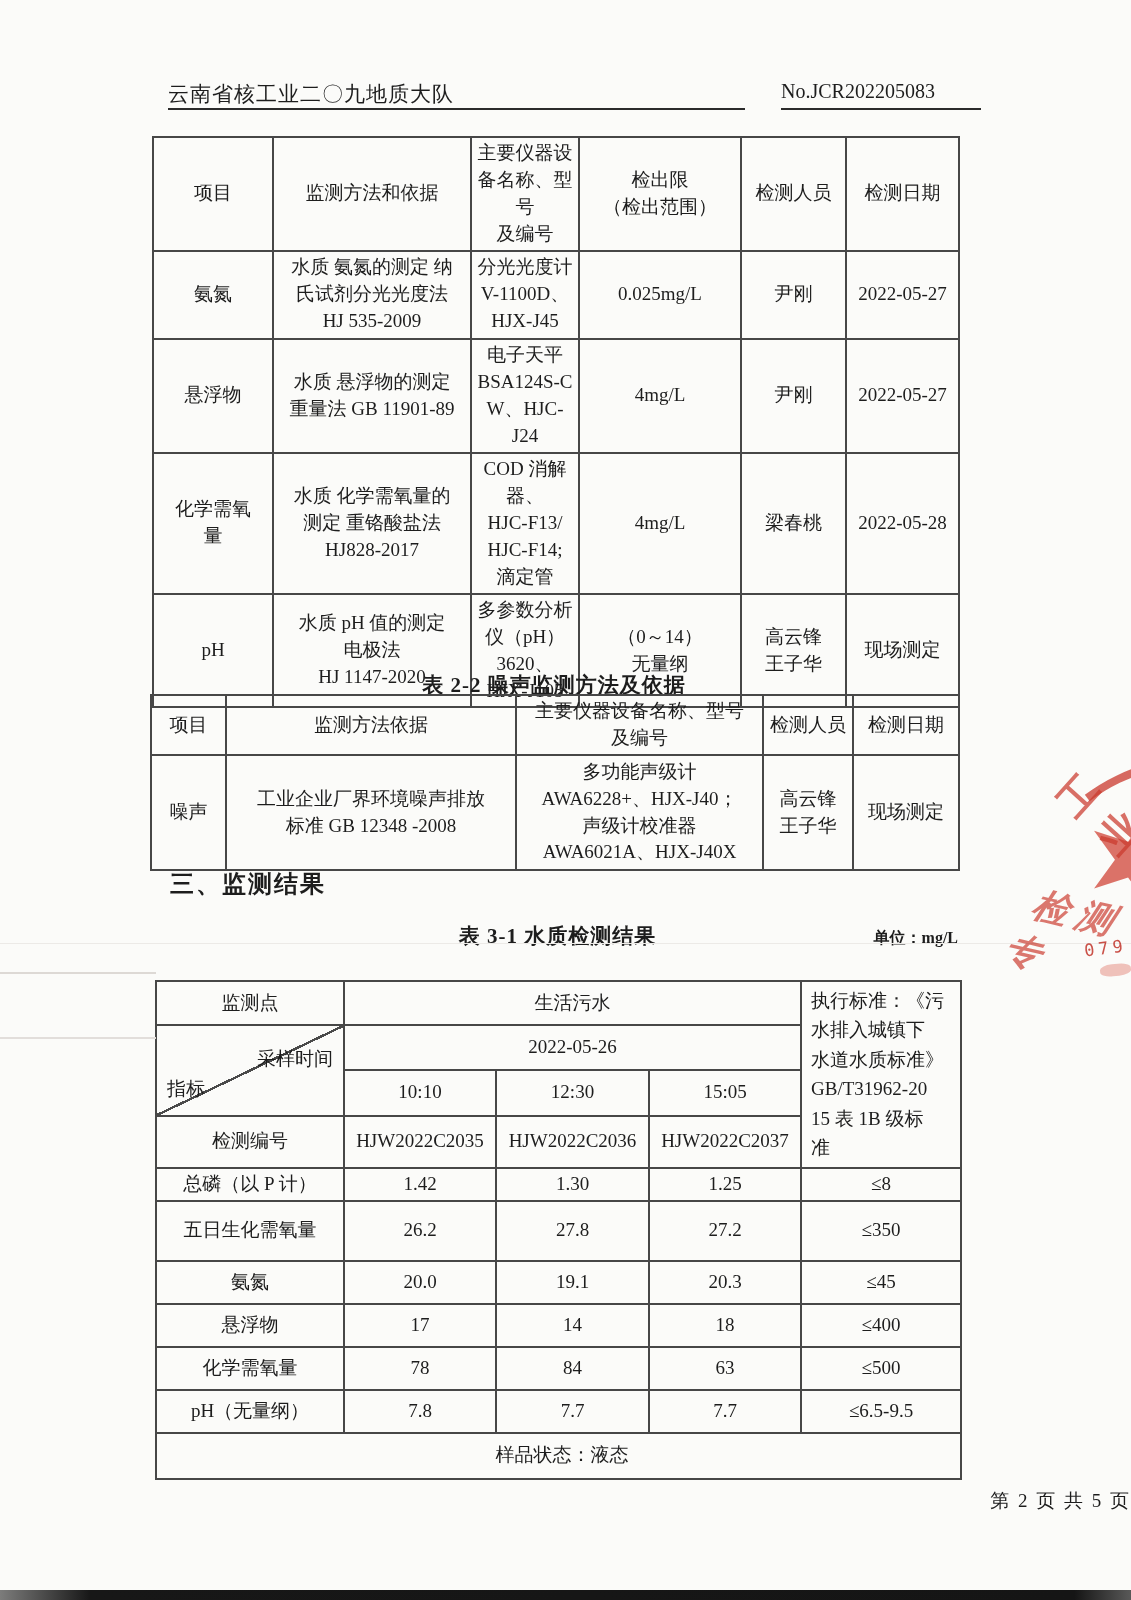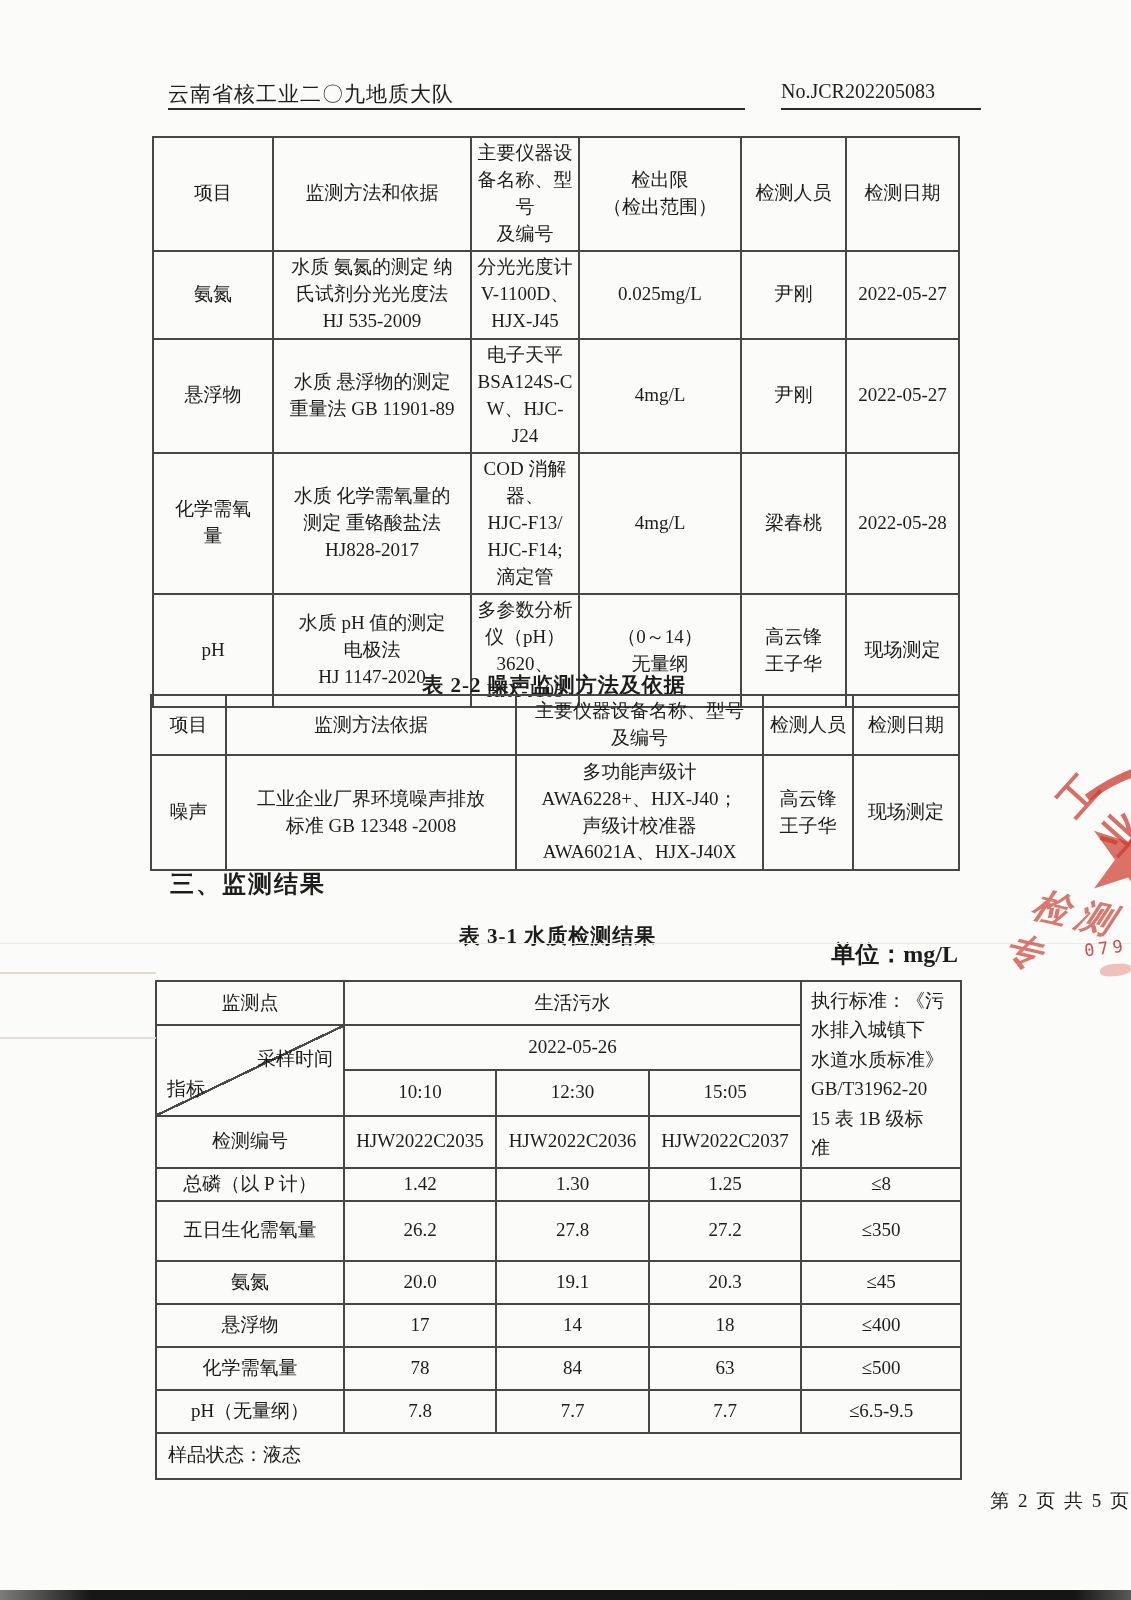--- a/index.html
+++ b/index.html
@@ -19,36 +19,36 @@
   table.t td{border:2px solid #474747;text-align:center;vertical-align:middle;
     white-space:pre-line;font-size:19px;line-height:1.42;padding:2px 4px;
     overflow:hidden;}
   
   #t1{top:136px;left:152px;width:806px;}
   
   #t2{top:694px;left:150px;width:808px;}
   
   #t3{top:980px;left:155px;width:805px;}
   #t3 td.std{text-align:left;padding:4px 12px 4px 9px;line-height:1.55;font-size:19px;}
-  #t3 td.state{text-align:left;padding-left:11px;}
+  #t3 td.state{text-align:center;padding-left:11px;}
   td.diag{position:relative;padding:0;
     background:linear-gradient(to bottom right,
       transparent calc(50% - 1.2px), #4a4a4a calc(50% - 1.2px),
       #4a4a4a calc(50% + 1.2px), transparent calc(50% + 1.2px));}
   .diag-top{position:absolute;top:20px;right:10px;font-size:19px;}
   .diag-bottom{position:absolute;bottom:12px;left:10px;font-size:19px;}
   
   .caption2{position:absolute;top:654px;left:150px;width:808px;text-align:center;
     font-size:21px;font-weight:bold;letter-spacing:1px;margin-top:17px;}
   .section-title{position:absolute;top:868px;left:170px;font-size:24px;
     font-weight:bold;letter-spacing:2px;}
   .caption3-wrap{position:absolute;top:922px;left:155px;width:805px;height:32px;}
   .caption3{position:absolute;left:0;right:0;text-align:center;font-size:21px;
     font-weight:bold;letter-spacing:1px;}
-  .unit3{position:absolute;right:2px;top:16px;font-size:24px;font-weight:bold;}
+  .unit3{position:absolute;right:2px;top:6px;font-size:16px;font-weight:bold;}
   
   .page-footer{position:absolute;top:1488px;left:0;width:1131px;text-align:right;
     font-size:19px;letter-spacing:2px;}
   
   .scanline-a{position:absolute;top:943px;left:0;width:1131px;height:1px;background:#eceae7;}
   .scanline-b{position:absolute;top:972px;left:0;width:156px;height:2px;background:#ddd9d5;}
   .scanline-c{position:absolute;top:1037px;left:0;width:156px;height:2px;background:#e2dedb;}
   .bottom-bar{position:absolute;top:1590px;left:0;width:1131px;height:10px;
     background:linear-gradient(to right, rgba(20,20,20,.55), #171717 8%, #151515 95%, rgba(20,20,20,.7));}
   

